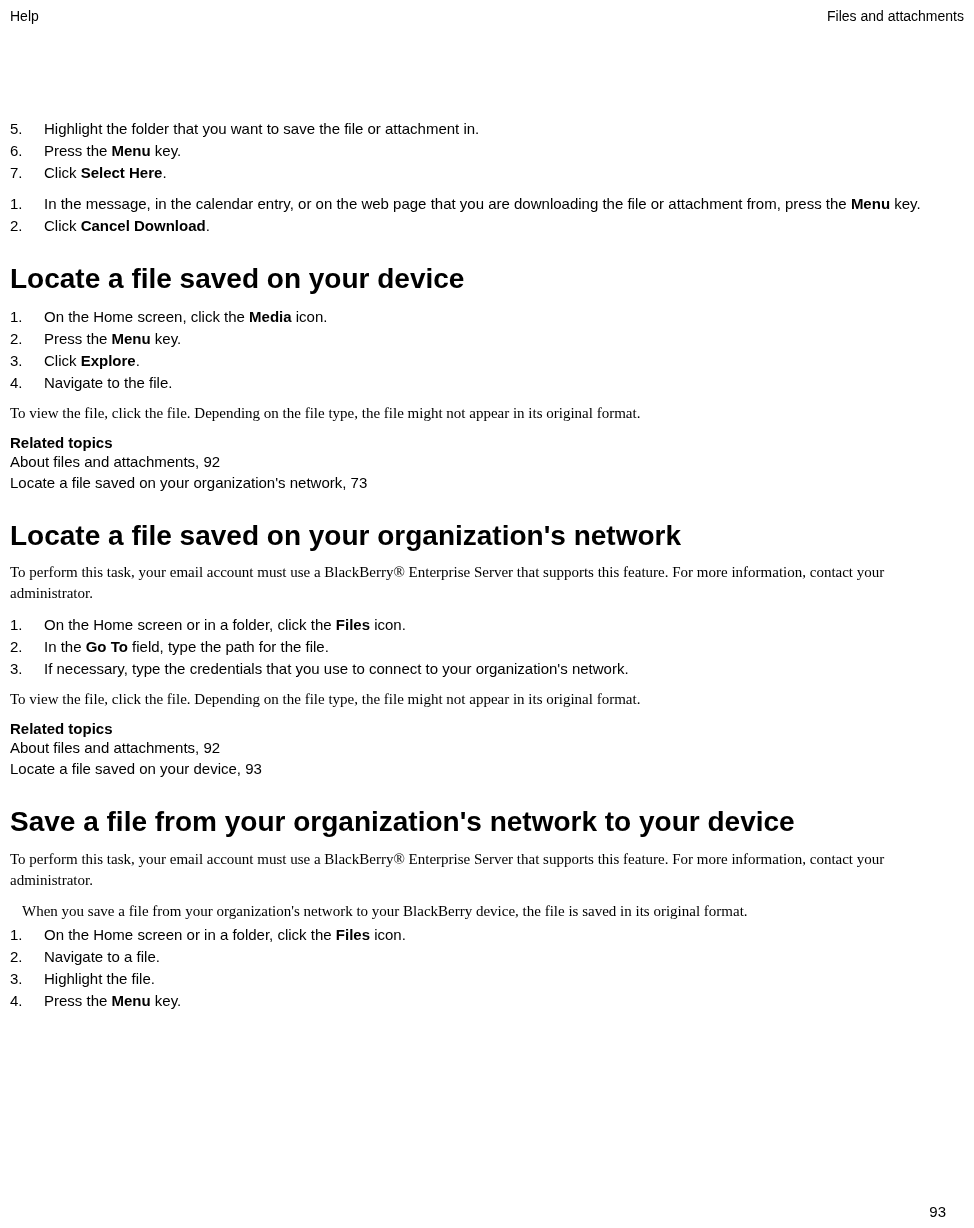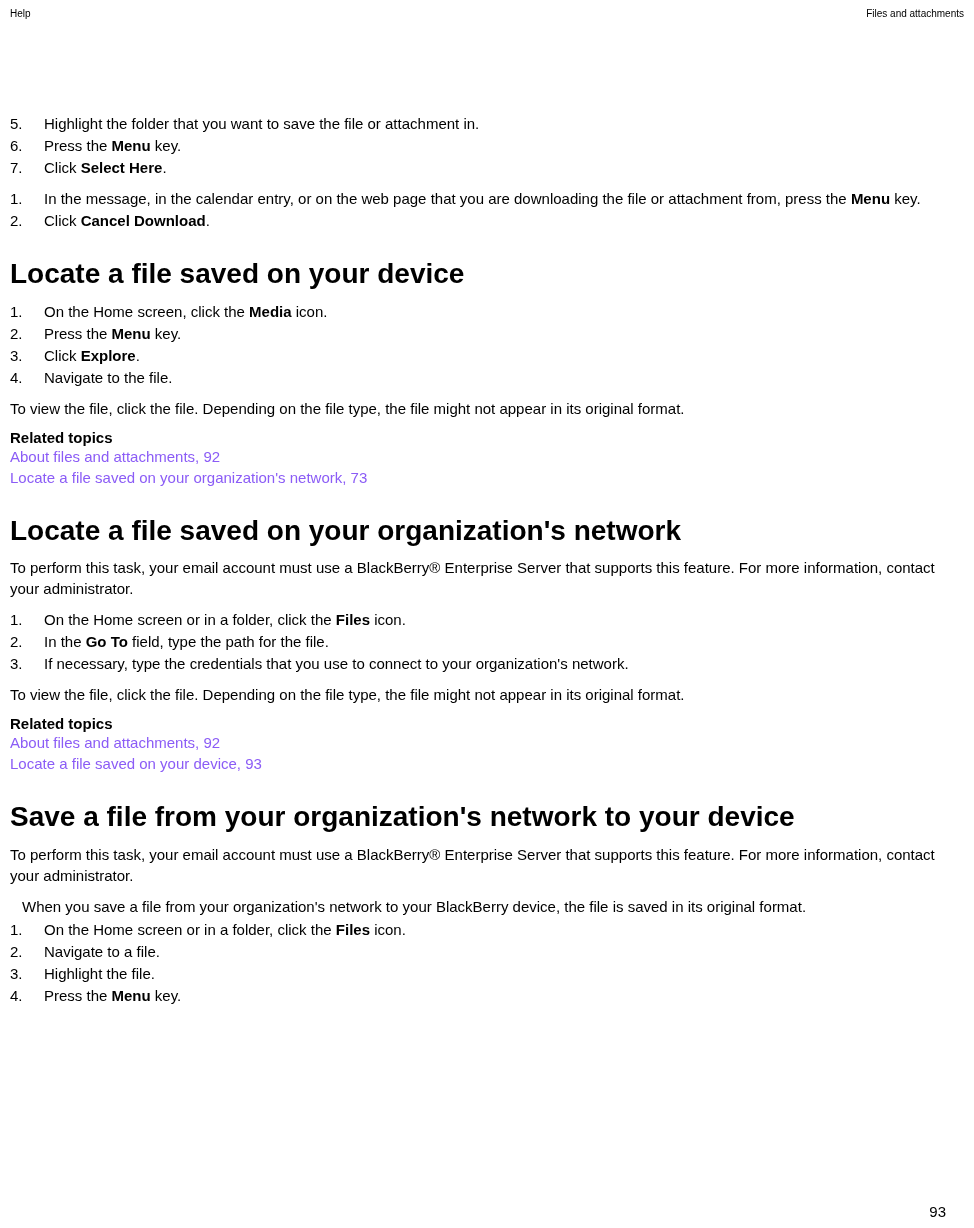--- a/index.html
+++ b/index.html
@@ -12,21 +12,21 @@
       height: 1228px;
       font-family: "Segoe UI", Arial, sans-serif;
       color: #000;
       background: #fff;
       position: relative;
     }
     .header {
       display: flex;
       justify-content: space-between;
       padding: 8px 10px 4px 10px;
-      font-size: 10px;
+      font-size: 14px;
     }
     .content {
       padding: 0 10px 0 10px;
       max-width: 960px;
     }
     .spacer-top {
       height: 90px;
     }
     ol {
       list-style: none;
@@ -49,28 +49,29 @@
       font-size: 28px;
       font-weight: 700;
       margin-top: 26px;
       margin-bottom: 10px;
       line-height: 1.2;
     }
     p {
       font-size: 15px;
       line-height: 1.4;
       margin-bottom: 10px;
+      font-family: Liberation Serif, serif;
     }
     .related-heading {
       font-size: 15px;
       font-weight: 700;
       margin-top: 6px;
     }
     .link {
-      color: #8b5cf6;
+      color: #000000;
       font-size: 15px;
       line-height: 1.4;
     }
     .page-number {
       position: absolute;
       bottom: 8px;
       right: 28px;
       font-size: 15px;
     }
     b { font-weight: 700; }

